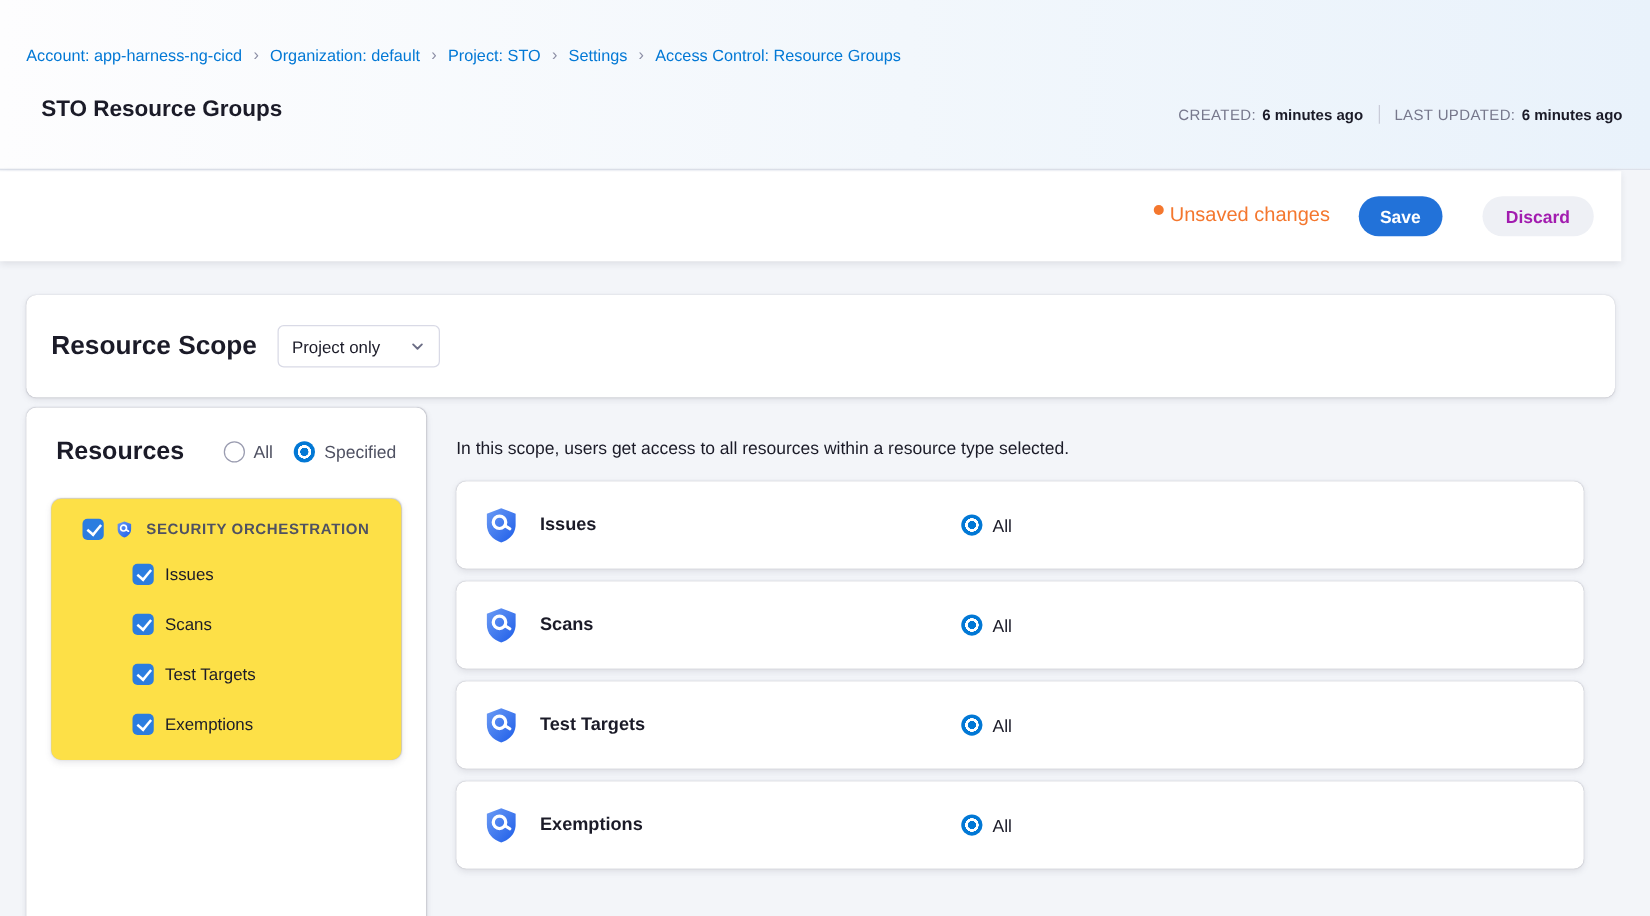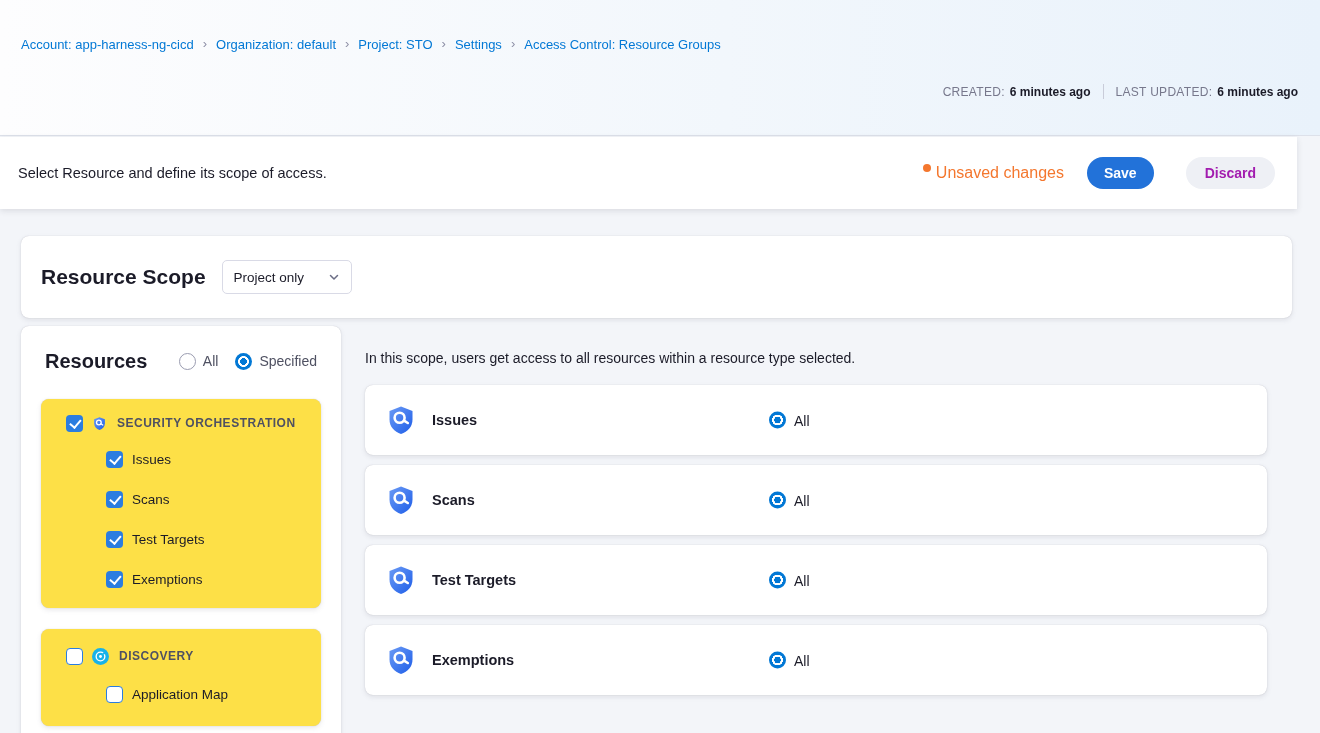--- a/index.html
+++ b/index.html
@@ -152,31 +152,31 @@
     <a>Account: app-harness-ng-cicd</a>
     <span class="crumb-sep">›</span>
     <a>Organization: default</a>
     <span class="crumb-sep">›</span>
     <a>Project: STO</a>
     <span class="crumb-sep">›</span>
     <a>Settings</a>
     <span class="crumb-sep">›</span>
     <a>Access Control: Resource Groups</a>
   </div>
+  <div class="page-title">STO Resource Groups</div>
   <div class="header-meta">
     <span class="meta-label">CREATED:</span>
     <span class="meta-value">6 minutes ago</span>
     <span class="meta-divider"></span>
     <span class="meta-label">LAST UPDATED:</span>
     <span class="meta-value">6 minutes ago</span>
   </div>
 </div>
 
 <div class="toolbar">
-  <div class="toolbar-desc">Select Resource and define its scope of access.</div>
   <div class="toolbar-right">
     <div class="unsaved">
       <span class="unsaved-dot"></span>
       <span>Unsaved changes</span>
     </div>
     <button class="btn btn-save">Save</button>
     <button class="btn btn-discard">Discard</button>
   </div>
 </div>
 
@@ -226,36 +226,20 @@
     <div class="group-item">
       <span class="cb checked"></span>
       <span class="item-label">Test Targets</span>
     </div>
     <div class="group-item">
       <span class="cb checked"></span>
       <span class="item-label">Exemptions</span>
     </div>
   </div>
 
-  <div class="group-card g2">
-    <div class="group-head">
-      <span class="cb unchecked"></span>
-      <svg class="disc-icon" viewBox="0 0 20 20">
-        <circle cx="10" cy="10" r="10" fill="#18b2e8"></circle>
-        <circle cx="10" cy="10" r="5.1" fill="none" stroke="#fff" stroke-width="1.6"></circle>
-        <circle cx="10" cy="10" r="1.7" fill="#fff"></circle>
-        <rect x="12.6" y="5.2" width="3.4" height="2.2" rx="1" fill="#18b2e8"></rect>
-      </svg>
-      <span class="group-label">DISCOVERY</span>
-    </div>
-    <div class="group-item">
-      <span class="cb unchecked"></span>
-      <span class="item-label">Application Map</span>
-    </div>
-  </div>
 </div>
 
 <div class="main-desc">In this scope, users get access to all resources within a resource type selected.</div>
 
 <div class="res-row" style="top:385px">
   <div class="row-inner">
     <svg class="row-icon" viewBox="0 0 32 32">
       <path d="M16 2.5 L27.5 7 V15.5 C27.5 22.8 22.8 27.6 16 30 C9.2 27.6 4.5 22.8 4.5 15.5 V7 Z" fill="url(#shieldGrad)"></path>
       <circle cx="14.6" cy="13.8" r="5" fill="none" stroke="#fff" stroke-width="2.6"></circle>
       <line x1="19" y1="16.6" x2="22.8" y2="19" stroke="#fff" stroke-width="2.6" stroke-linecap="round"></line>

